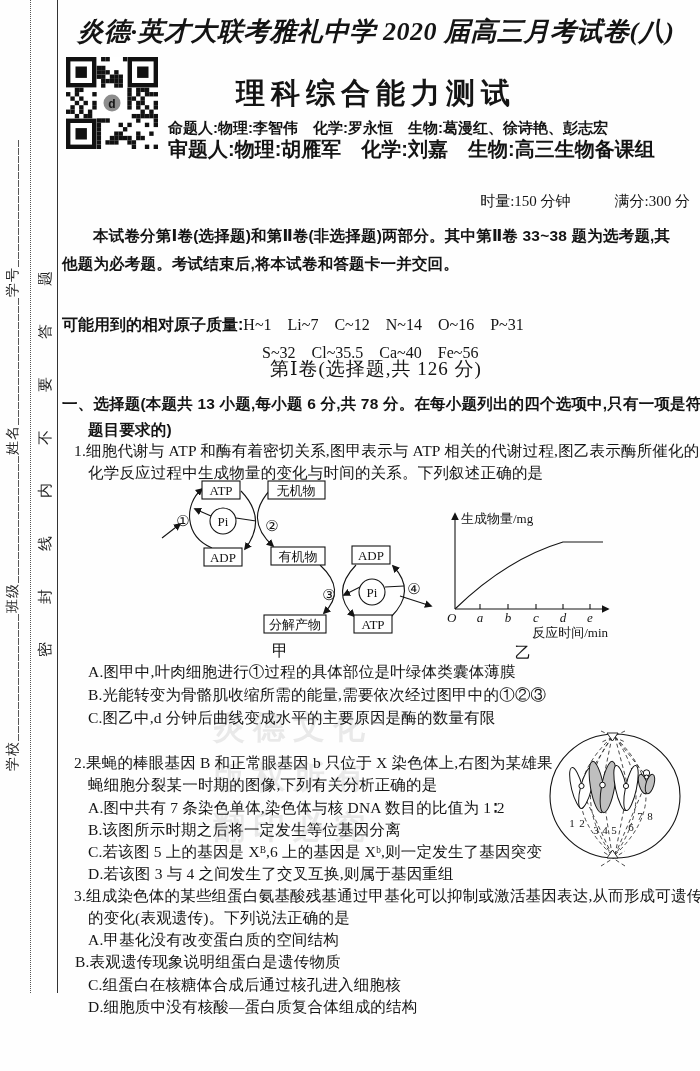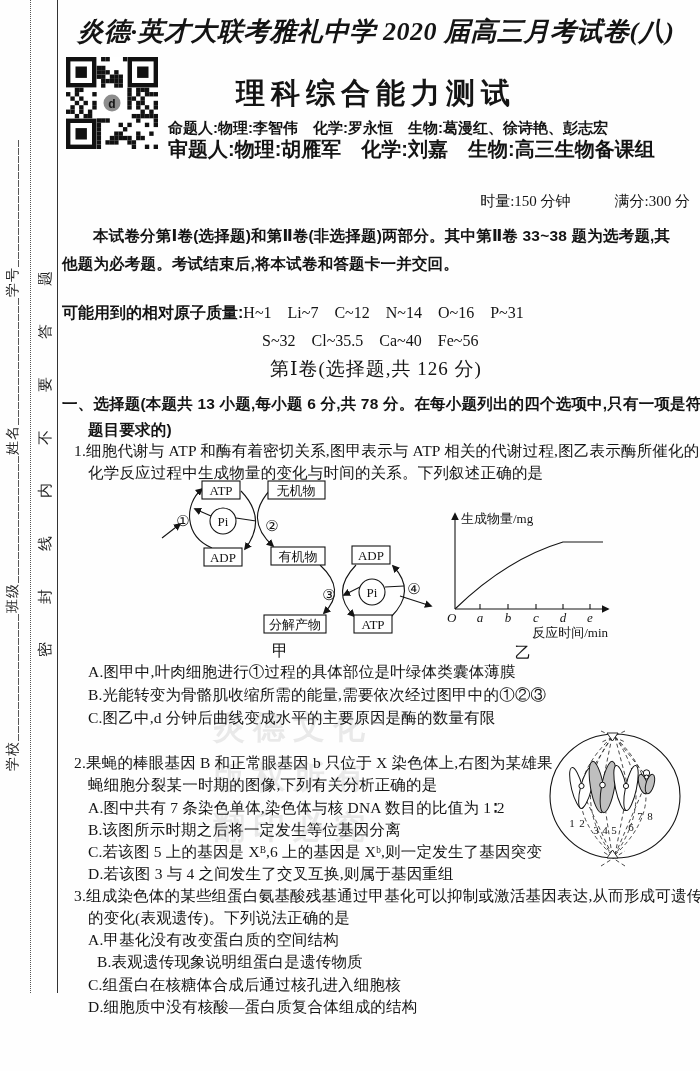--- a/index.html
+++ b/index.html
@@ -17,21 +17,21 @@
   .side-solid{position:absolute;left:57px;top:0;height:993px;width:0;border-left:1.5px solid #333;}
   
   .exam-title{left:62px;top:14px;width:628px;text-align:center;font-size:26px;font-weight:bold;
         font-style:italic;letter-spacing:0.5px;}
   .subject-title{left:62px;top:74px;width:628px;text-align:center;font-size:29px;letter-spacing:6px;}
   .setter{left:168px;top:119px;font-size:15px;}
   .reviewer{left:168px;top:136px;font-size:20px;}
   .duration-row{left:62px;top:192px;width:628px;display:flex;justify-content:flex-end;gap:44px;font-size:15px;}
   
   .notice{left:62px;width:630px;font-size:15.5px;letter-spacing:0.2px;}
-  .atomic-line{left:62px;font-size:16px;}
+  .atomic-line{left:62px;font-size:16px;margin-top:12px;}
   .sec-title{left:62px;top:356px;width:628px;text-align:center;font-size:19px;letter-spacing:1px;}
   .bodyline{font-size:15.5px;letter-spacing:0.2px;}
   .watermark{position:absolute;left:213px;top:702px;font-size:32px;font-weight:bold;line-height:50px;
         letter-spacing:8px;color:#000;opacity:0.08;font-family:"Liberation Sans","DejaVu Sans",sans-serif;}
   .footer-row{left:62px;top:1036px;width:628px;display:flex;justify-content:center;gap:24px;font-size:15px;}
   
   svg{position:absolute;overflow:visible;}
   svg text{font-family:"Liberation Serif","DejaVu Serif",serif;fill:#141414;}
   .fig-stroke{stroke:#141414;fill:none;stroke-width:1.1;}
   .fig-box{stroke:#141414;fill:#fff;stroke-width:1.1;}
@@ -344,18 +344,18 @@
       <text x="69" y="103" text-anchor="middle">5</text>
       <text x="86" y="100" text-anchor="middle">6</text>
       <text x="95" y="89" text-anchor="middle">7</text>
       <text x="105" y="89" text-anchor="middle">8</text>
     </g>
   </svg>
 
   <div class="abs bodyline serif" style="left:74px;top:886px;">3.组成染色体的某些组蛋白氨基酸残基通过甲基化可以抑制或激活基因表达,从而形成可遗传</div>
   <div class="abs bodyline serif" style="left:88px;top:908px;">的变化(表观遗传)。下列说法正确的是</div>
   <div class="abs bodyline serif" style="left:88px;top:930px;">A.甲基化没有改变蛋白质的空间结构</div>
-  <div class="abs bodyline serif" style="left:97px;top:952px;text-align:right;">B.表观遗传现象说明组蛋白是遗传物质</div>
+  <div class="abs bodyline serif" style="left:75px;top:952px;text-align:right;">B.表观遗传现象说明组蛋白是遗传物质</div>
   <div class="abs bodyline serif" style="left:88px;top:975px;">C.组蛋白在核糖体合成后通过核孔进入细胞核</div>
   <div class="abs bodyline serif" style="left:88px;top:997px;">D.细胞质中没有核酸—蛋白质复合体组成的结构</div>
 
 
 </div>
 
 </body></html>

